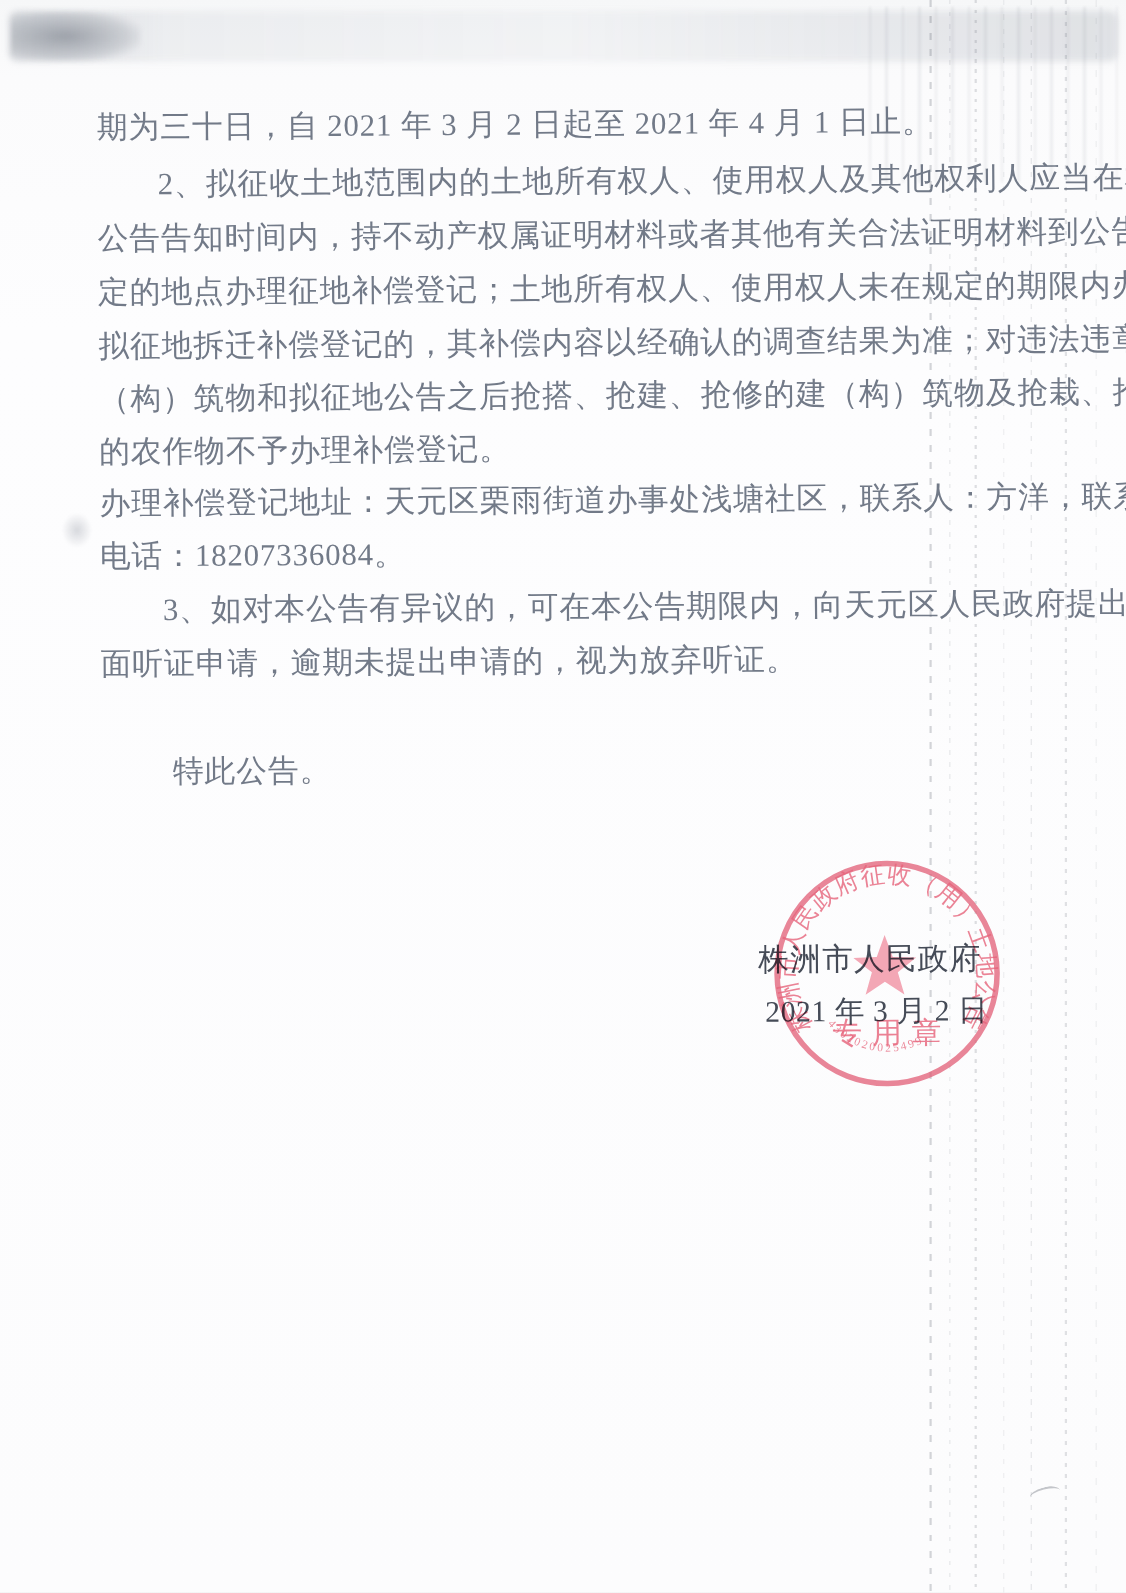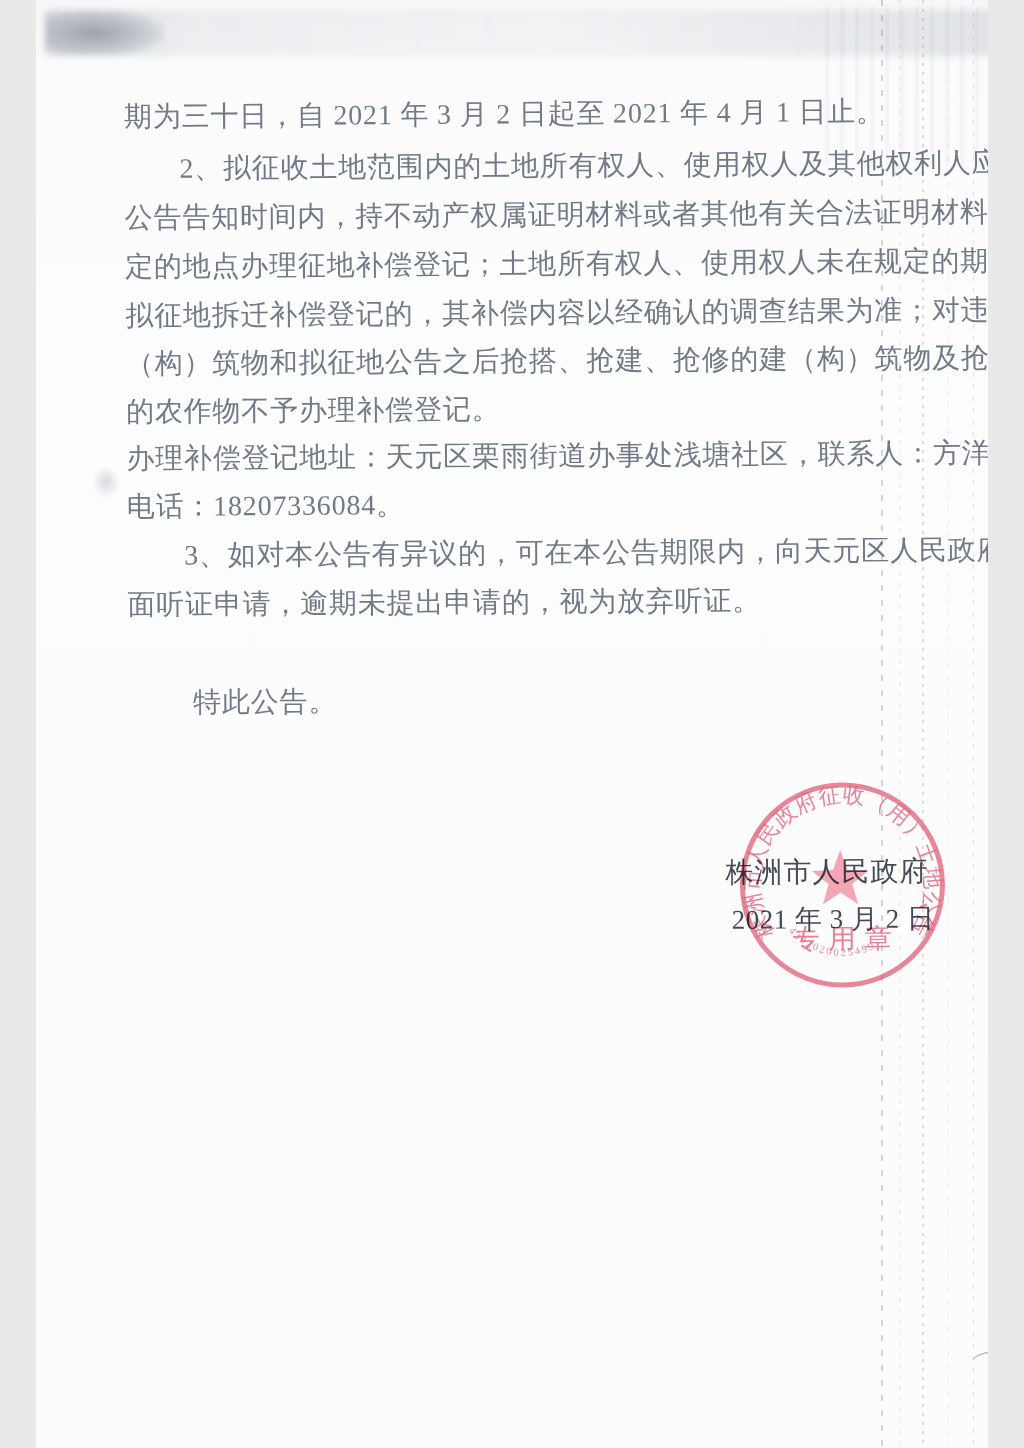--- a/index.html
+++ b/index.html
@@ -1,18 +1,18 @@
 <!DOCTYPE html>
 <html><head>
 <meta charset="utf-8">
 <style>
   html,body{margin:0;padding:0;background:#e9e9ea;}
   .page{
     position:relative;
-    width:952px;height:1448px;
+    width:1024px;height:1448px;
     margin:0 auto;
     background:linear-gradient(180deg,#f6f7f8 0px,#fbfbfc 70px,#fdfdfe 300px,#fcfcfd 100%);
     overflow:hidden;
     font-family:"Liberation Serif","DejaVu Serif",serif;
     text-align:center;
   }
   
   .artifact{position:absolute;pointer-events:none;}
   .top-band{
     left:8px;top:10px;width:1008px;height:46px;

